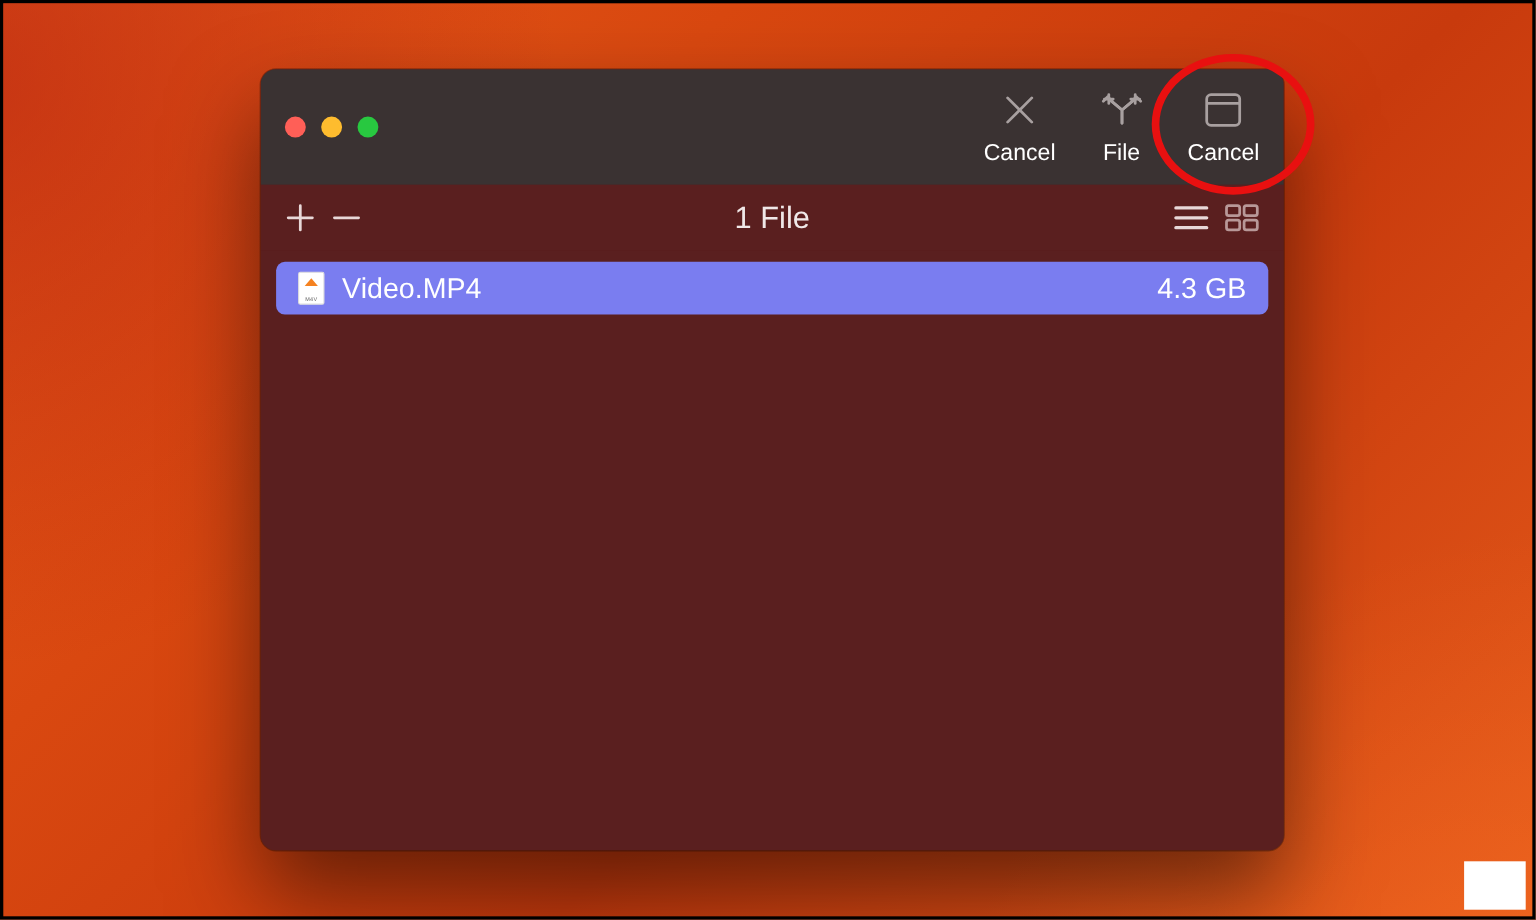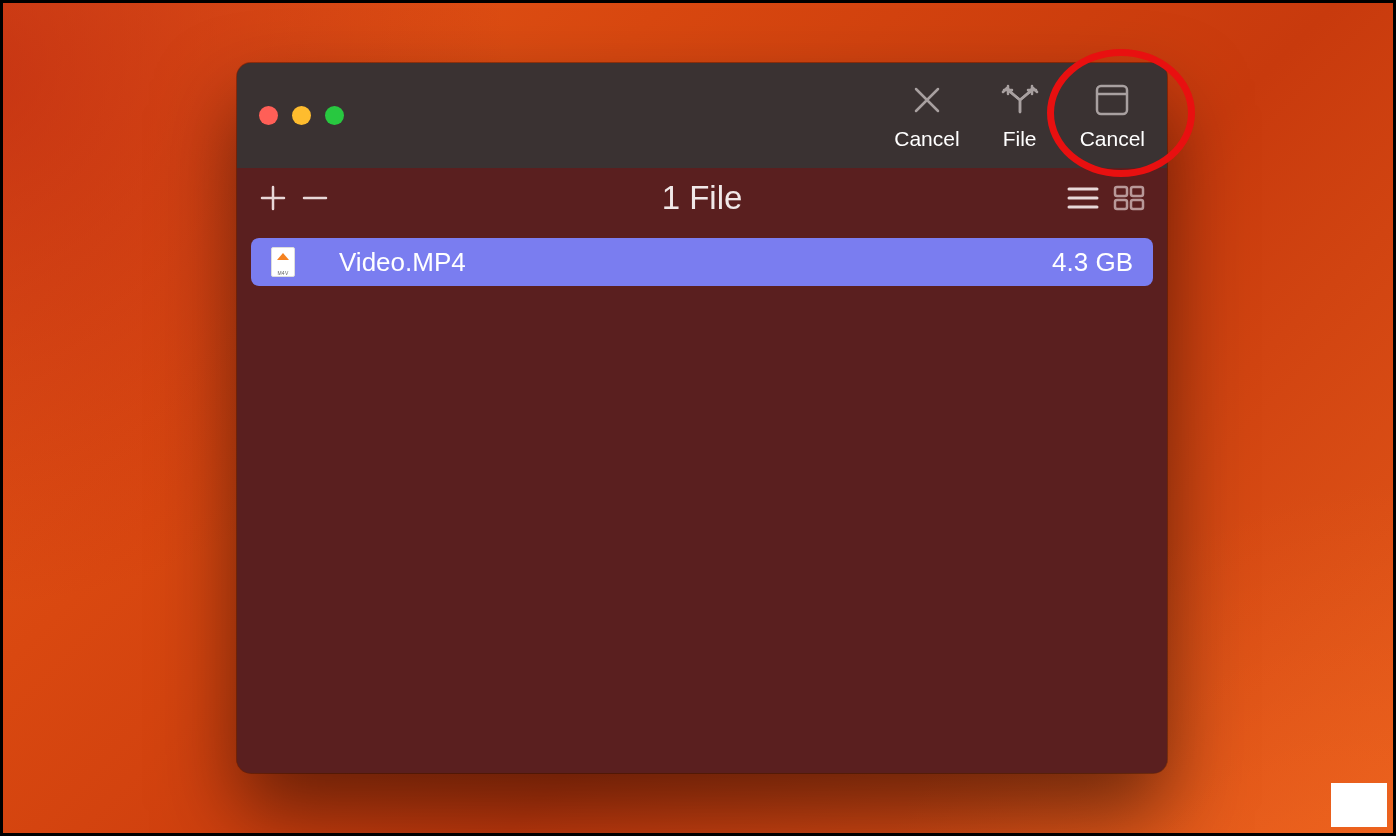--- a/index.html
+++ b/index.html
@@ -109,21 +109,21 @@
       cursor: pointer;
       width: 30px;
       text-align: center;
       line-height: 1;
     }
     .file-count {
       position: absolute;
       left: 50%;
       transform: translateX(-50%);
       color: #f0e8e8;
-      font-size: 33px;
+      font-size: 28px;
       font-weight: 500;
     }
     .view-toggles {
       margin-left: auto;
       display: flex;
       gap: 14px;
       align-items: center;
     }
     .file-list {
       flex: 1;
@@ -161,21 +161,21 @@
       width: 0; height: 0;
       border-left: 6px solid transparent;
       border-right: 6px solid transparent;
       border-bottom: 7px solid #f58220;
     }
     .file-icon-tag{
       font-size:5px;
       color:#666;
       letter-spacing:0.3px;
     }
-    .file-name { flex: 0 0 auto; margin-left: 28px; }
+    .file-name { flex: 0 0 auto; }
     .file-size { margin-left: auto; }
     .highlight-circle {
       position: absolute;
       left: 1044px;
       top: 46px;
       width: 148px;
       height: 128px;
       border: 7px solid #e81010;
       border-radius: 50%;
       pointer-events: none;

